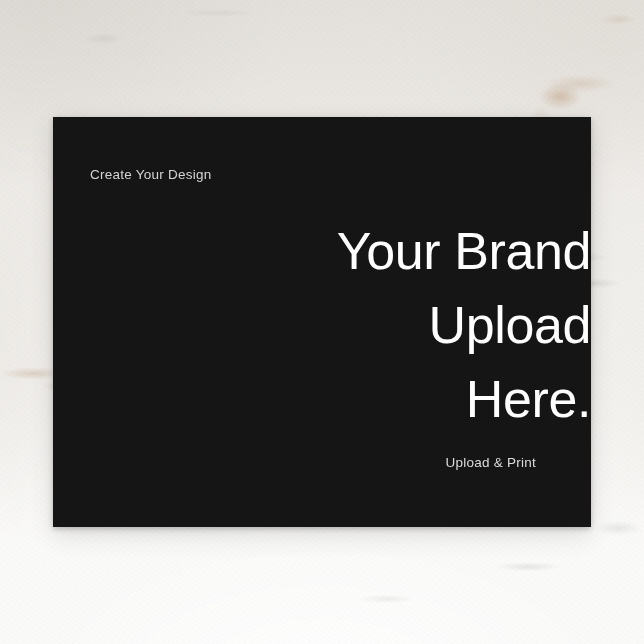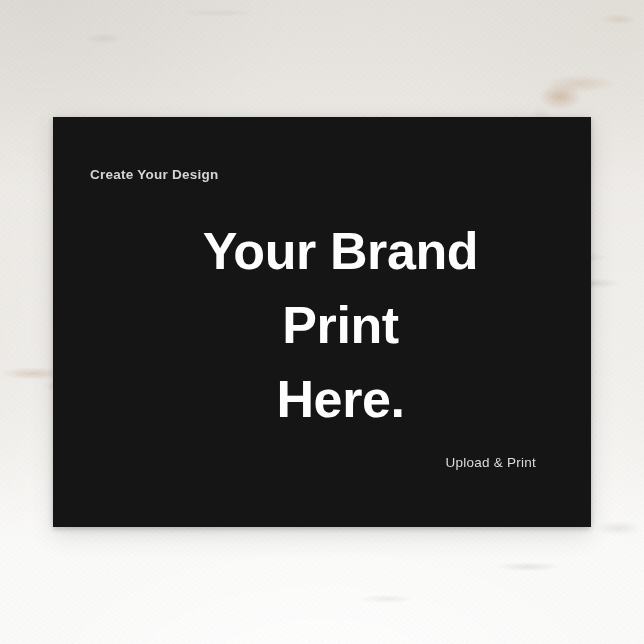--- a/index.html
+++ b/index.html
@@ -104,36 +104,36 @@
       0 8px 22px rgba(70,68,64,0.16);
     box-sizing: border-box;
     overflow: hidden;
   }
 
   .eyebrow {
     position: absolute;
     left: 37px;
     top: 51px;
     font-size: 13.5px;
-    font-weight: 700;
+    font-weight: 400;
     letter-spacing: 0.25px;
     color: #d5d5d5;
     white-space: nowrap;
     line-height: 1;
   }
 
   .headline {
     position: absolute;
     left: 0;
     right: 0;
     top: 98px;
-    text-align: center;
+    text-align: right;
     color: #fdfdfd;
     font-size: 52px;
-    font-weight: 700;
+    font-weight: 400;
     line-height: 1.42;
     letter-spacing: -0.4px;
     padding-left: 37px;
   }
   .headline .hl-line {
     display: block;
     white-space: nowrap;
   }
 
   .footnote {
@@ -161,21 +161,21 @@
     <div class="veins-cool"></div>
     <div class="grain"></div>
   </div>
 
   <div id="postcard">
 
     <div class="eyebrow">Create Your Design</div>
 
     <div class="headline">
       <span class="hl-line">Your Brand</span>
-      <span class="hl-line">Print</span>
+      <span class="hl-line">Upload</span>
       <span class="hl-line">Here.</span>
     </div>
 
     <div class="footnote">Upload &amp; Print</div>
 
   </div>
 
 </div>
 
 </body></html>

